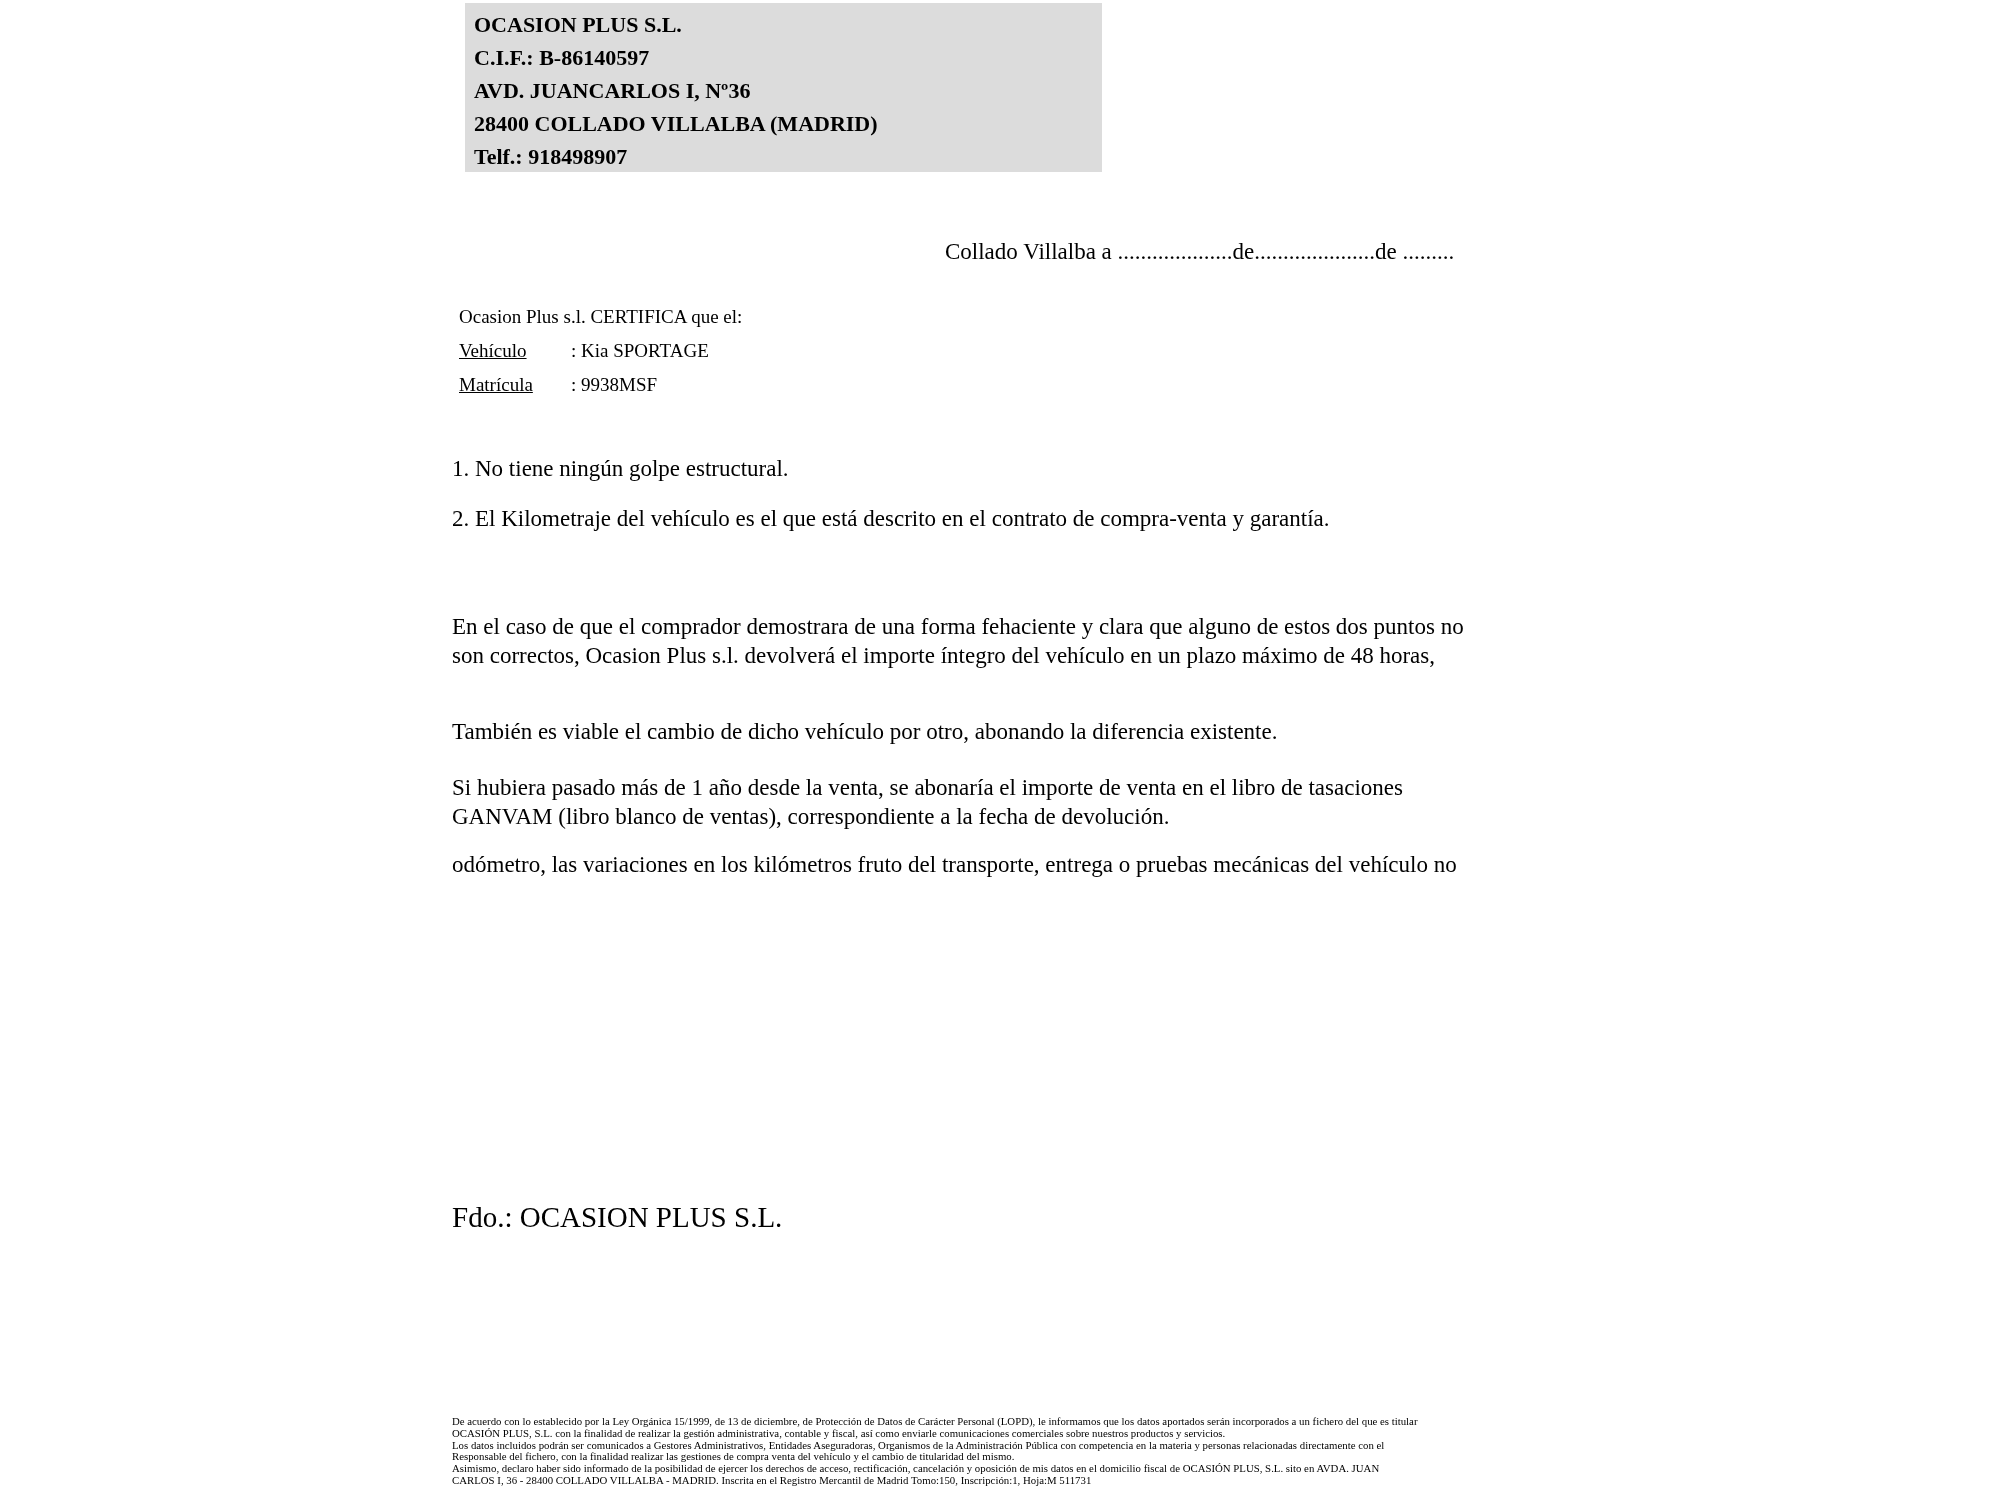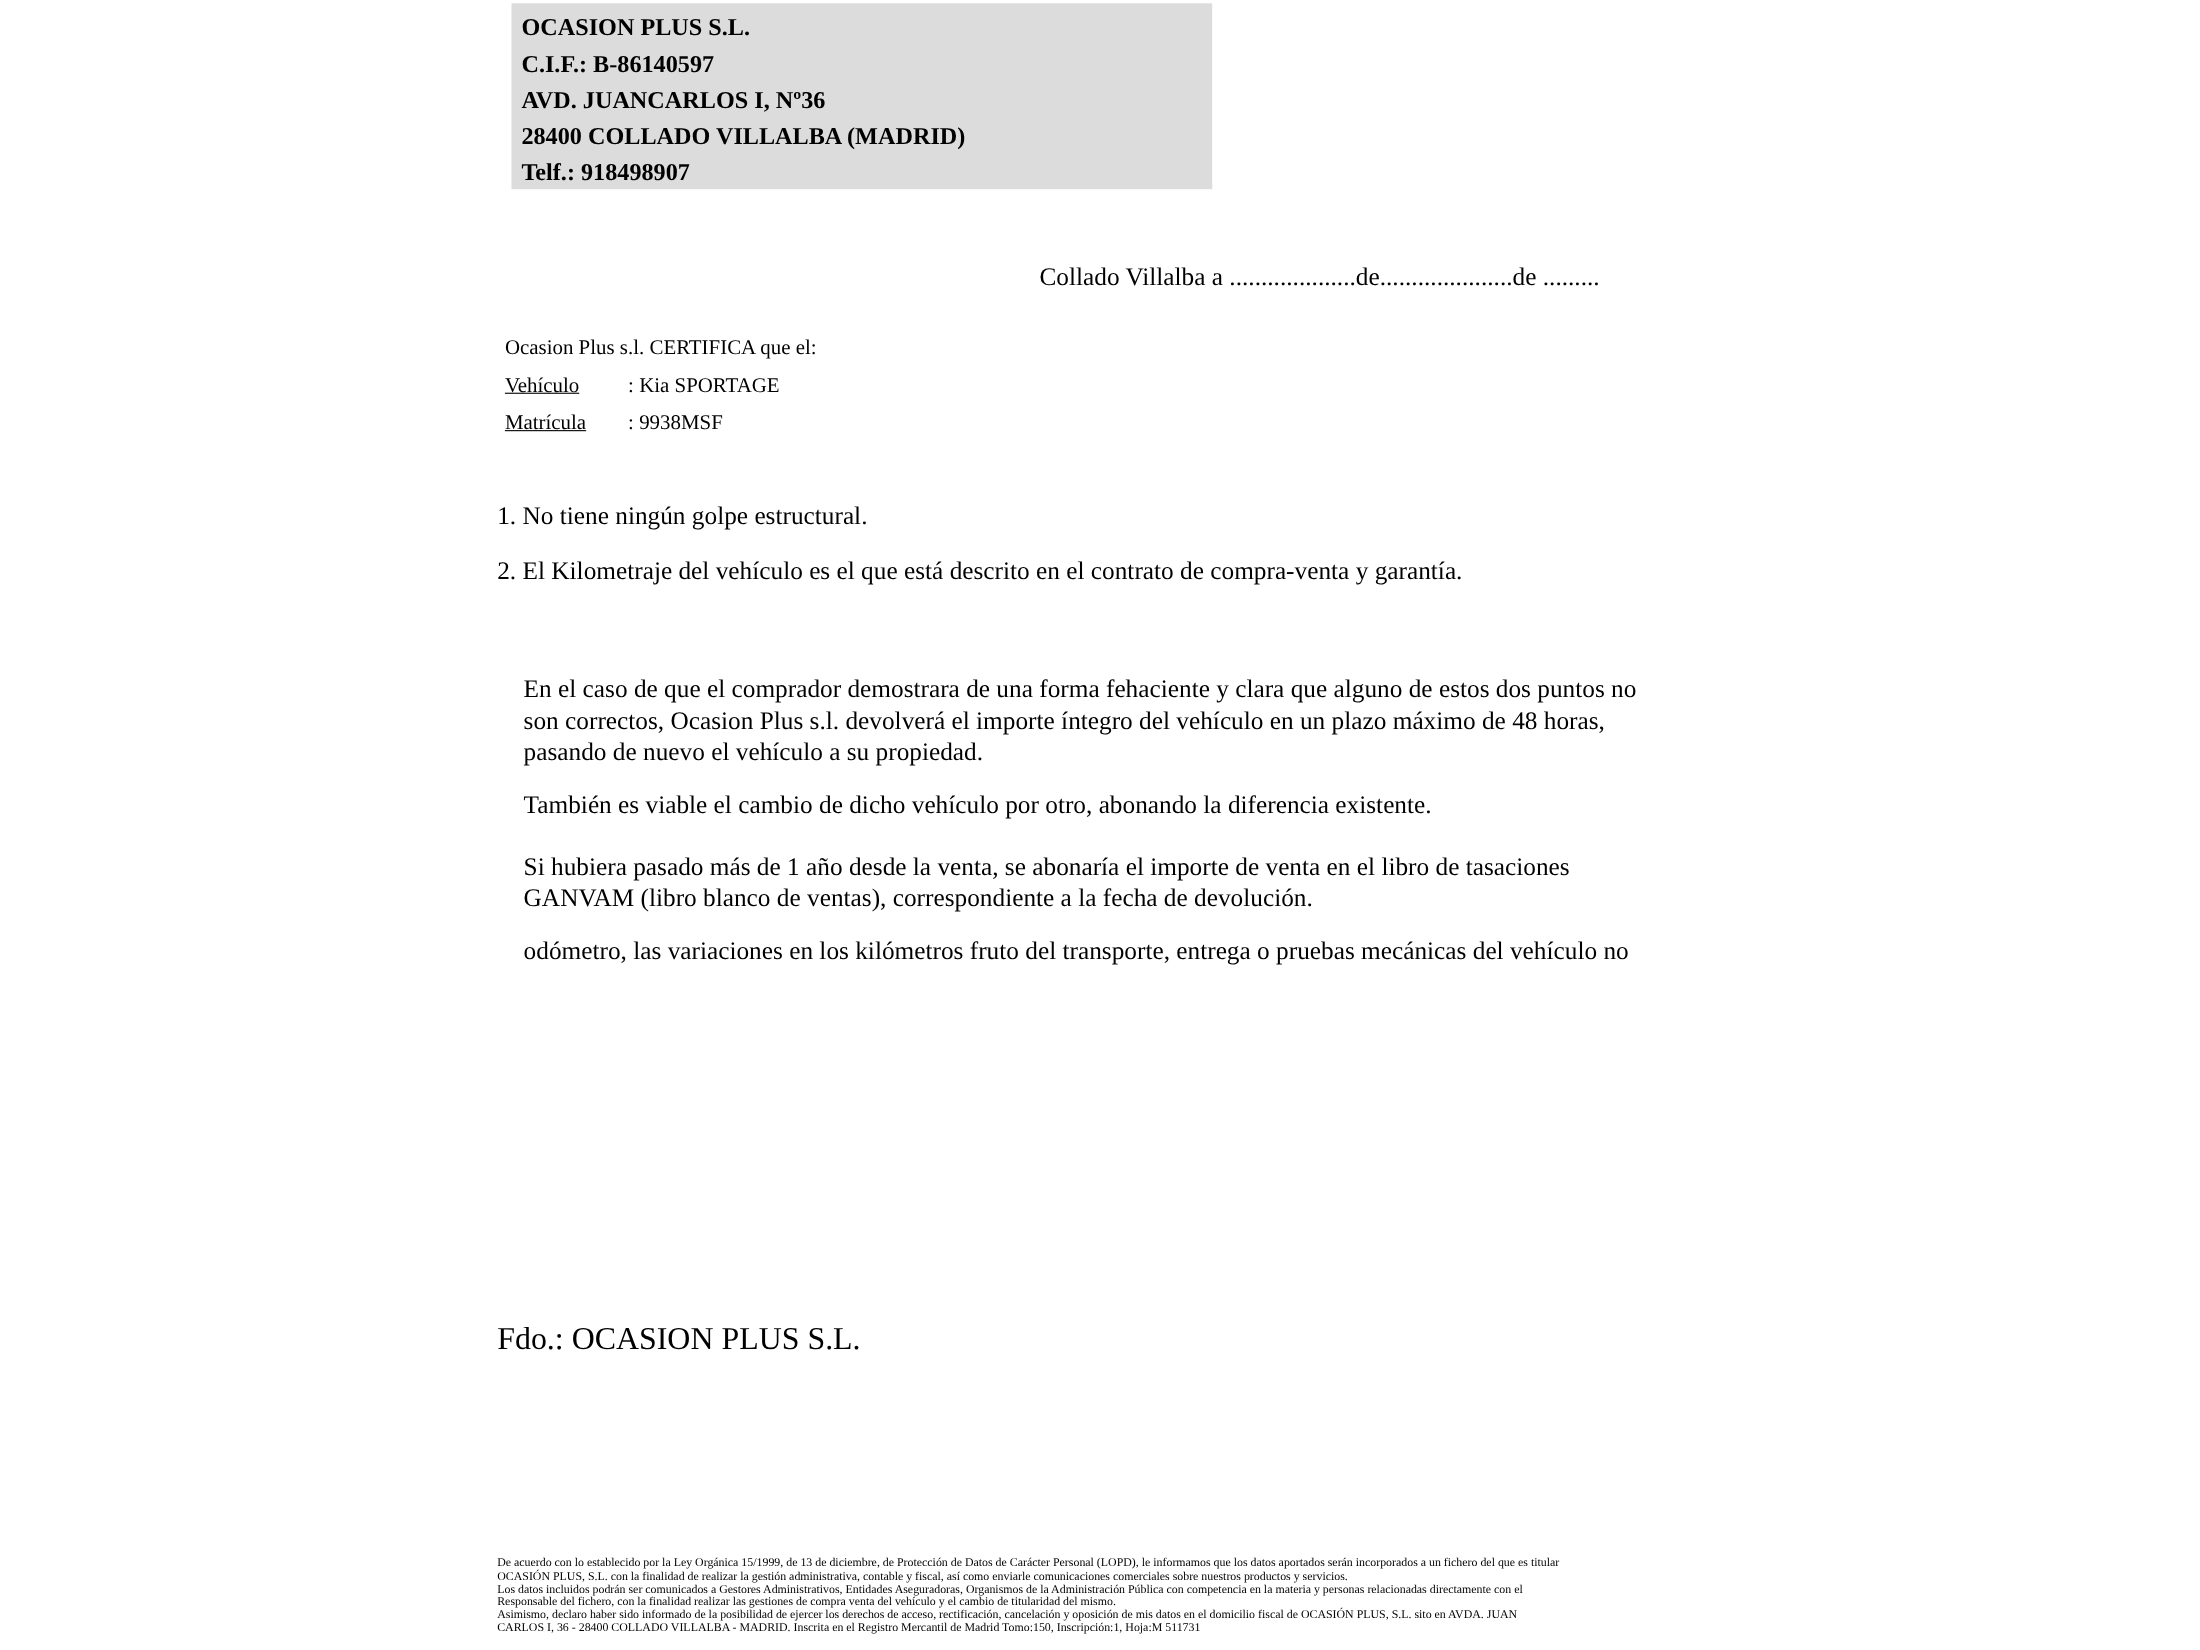--- a/index.html
+++ b/index.html
@@ -55,21 +55,21 @@
     font-size: 23px;
     line-height: 28px;
     white-space: nowrap;
   }
   .para {
     position: absolute;
     left: 452px;
     font-size: 23px;
     line-height: 28.5px;
   }
-  .pline { white-space: nowrap; margin-left: 24px; }
+  .pline { white-space: nowrap; }
   .signature {
     position: absolute;
     left: 452px;
     top: 1201px;
     font-size: 29px;
     white-space: nowrap;
   }
   .legal {
     position: absolute;
     left: 452px;
@@ -105,21 +105,20 @@
       <span class="cert-value">: 9938MSF</span>
     </div>
   </section>
 
   <div class="clause" style="top:455px">1. No tiene ningún golpe estructural.</div>
   <div class="clause" style="top:505px">2. El Kilometraje del vehículo es el que está descrito en el contrato de compra-venta y garantía.</div>
 
   <div class="para" style="top:613px">
     <div class="pline">En el caso de que el comprador demostrara de una forma fehaciente y clara que alguno de estos dos puntos no</div>
     <div class="pline">son correctos, Ocasion Plus s.l. devolverá el importe íntegro del vehículo en un plazo máximo de 48 horas,</div>
-    <div class="pline">pasando de nuevo el vehículo a su propiedad.</div>
   </div>
 
   <div class="para" style="top:718px">
     <div class="pline">También es viable el cambio de dicho vehículo por otro, abonando la diferencia existente.</div>
   </div>
 
   <div class="para" style="top:774px">
     <div class="pline">Si hubiera pasado más de 1 año desde la venta, se abonaría el importe de venta en el libro de tasaciones</div>
     <div class="pline">GANVAM (libro blanco de ventas), correspondiente a la fecha de devolución.</div>
   </div>

